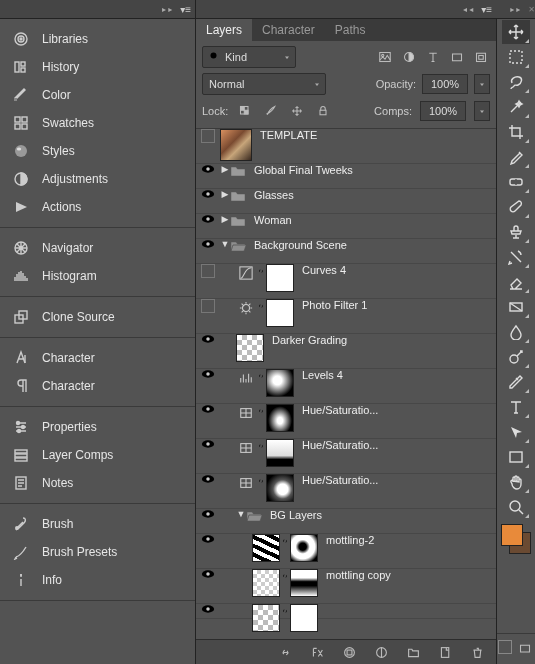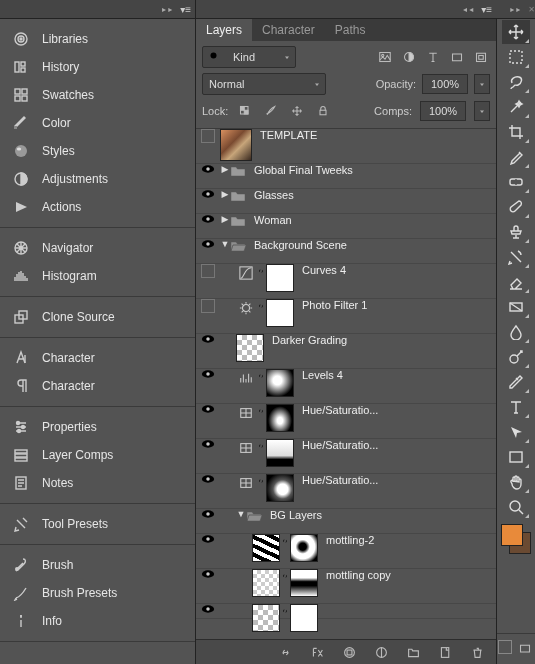--- a/index.html
+++ b/index.html
@@ -13,21 +13,21 @@
   .sb-icon{width:18px;height:18px;display:flex;align-items:center;justify-content:center;color:#ccc}
   .sb-icon svg{width:16px;height:16px;stroke:#ccc;fill:none;stroke-width:1.4}
   .sb-label{color:#e6e6e6;font-size:12px}
   
   .layers{flex:1;display:flex;flex-direction:column;background:#535353;min-width:0;border-right:1px solid #222}
   .tabs{display:flex;height:22px;background:#3a3a3a;align-items:flex-end}
   .tab{padding:4px 10px;font-size:12px;color:#999}
   .tab.active{background:#535353;color:#eee}
   .top-controls{padding:5px 6px 0 6px;display:flex;flex-direction:column;gap:5px;border-bottom:1px solid #3a3a3a}
   .ctrl-row{display:flex;align-items:center;gap:6px;height:22px}
-  .dropdown{background:#474747;border:1px solid #2e2e2e;height:20px;display:flex;align-items:center;padding:0 6px;color:#ddd;gap:12px;border-radius:2px}
+  .dropdown{background:#474747;border:1px solid #2e2e2e;height:20px;display:flex;align-items:center;padding:0 6px;color:#ddd;gap:4px;border-radius:2px}
   .dropdown.small{width:80px}
   .dropdown.medium{width:110px}
   .spacer{flex:1}
   .tiny-icon{width:16px;height:16px;display:flex;align-items:center;justify-content:center;color:#bbb;border:1px solid transparent}
   .tiny-icon svg{width:12px;height:12px;stroke:#bbb;fill:none;stroke-width:1.4}
   .pct{background:#474747;border:1px solid #2e2e2e;height:18px;width:44px;display:flex;align-items:center;justify-content:center;color:#ddd}
   .pct-arrow{background:#474747;border:1px solid #2e2e2e;height:18px;width:14px;display:flex;align-items:center;justify-content:center;color:#aaa}
   .label{color:#ccc;font-size:11px}
   .lock-row{display:flex;align-items:center;gap:8px;padding-bottom:6px}
   .lock-icons{display:flex;gap:8px}
@@ -337,36 +337,36 @@
             <span class="sb-icon">
               <svg viewBox="0 0 16 16">
                 <use href="#i-history"></use>
               </svg>
             </span>
             <span class="sb-label">History</span>
           </div>
           <div class="sidebar-item">
             <span class="sb-icon">
               <svg viewBox="0 0 16 16">
+                <use href="#i-color"></use>
+              </svg>
+            </span>
+            <span class="sb-label">Color</span>
+          </div>
+          <div class="sidebar-item">
+            <span class="sb-icon">
+              <svg viewBox="0 0 16 16">
                 <use href="#i-swatches"></use>
               </svg>
             </span>
             <span class="sb-label">Swatches</span>
           </div>
           <div class="sidebar-item">
             <span class="sb-icon">
               <svg viewBox="0 0 16 16">
-                <use href="#i-color"></use>
-              </svg>
-            </span>
-            <span class="sb-label">Color</span>
-          </div>
-          <div class="sidebar-item">
-            <span class="sb-icon">
-              <svg viewBox="0 0 16 16">
                 <use href="#i-styles"></use>
               </svg>
             </span>
             <span class="sb-label">Styles</span>
           </div>
           <div class="sidebar-item">
             <span class="sb-icon">
               <svg viewBox="0 0 16 16">
                 <use href="#i-adjust"></use>
               </svg>
@@ -445,30 +445,20 @@
             </span>
             <span class="sb-label">Layer Comps</span>
           </div>
           <div class="sidebar-item">
             <span class="sb-icon">
               <svg viewBox="0 0 16 16">
                 <use href="#i-notes"></use>
               </svg>
             </span>
             <span class="sb-label">Notes</span>
-          </div>
-        </div>
-        <div class="sidebar-group">
-          <div class="sidebar-item">
-            <span class="sb-icon">
-              <svg viewBox="0 0 16 16">
-                <use href="#i-toolpresets"></use>
-              </svg>
-            </span>
-            <span class="sb-label">Tool Presets</span>
           </div>
         </div>
         <div class="sidebar-group">
           <div class="sidebar-item">
             <span class="sb-icon">
               <svg viewBox="0 0 16 16">
                 <use href="#i-brush2"></use>
               </svg>
             </span>
             <span class="sb-label">Brush</span>

